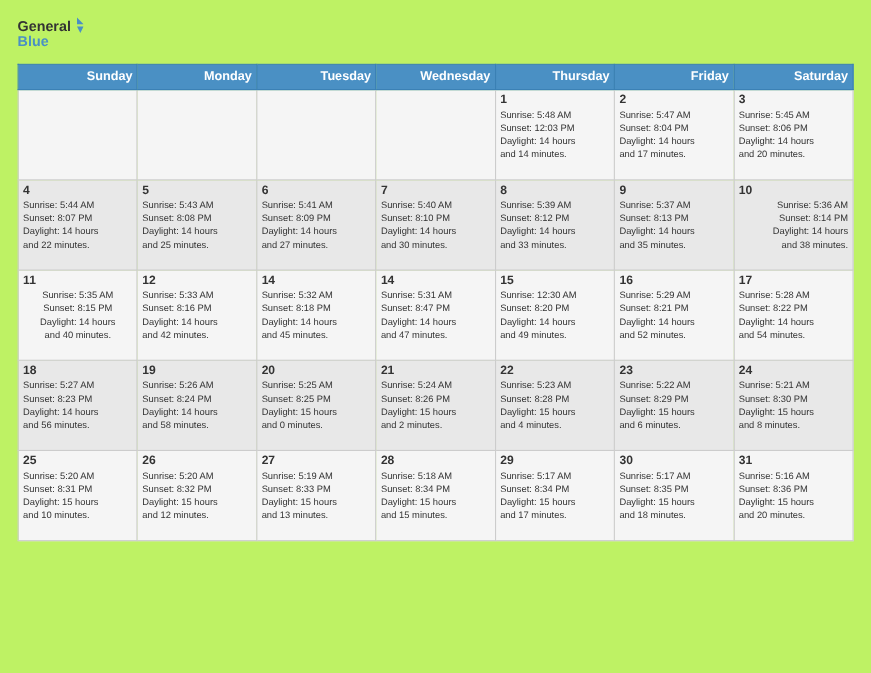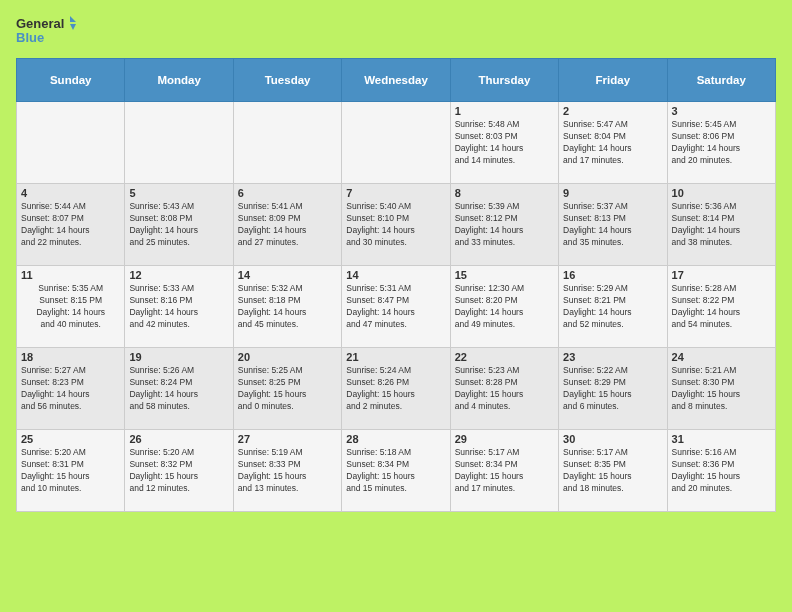--- a/index.html
+++ b/index.html
@@ -42,22 +42,22 @@
     table {
       width: 100%;
       border-collapse: collapse;
       table-layout: fixed;
     }
     thead tr th {
       background: #4a90c4;
       color: #fff;
       font-size: 11.5px;
       font-weight: bold;
-      padding: 15px 4px;
-      text-align: center;
+      padding: 5px 4px;
+      text-align: right;
       border: 1px solid #3a80b4;
     }
     tbody tr td {
       border: 1px solid #ccc;
       vertical-align: top;
       padding: 3px 4px;
       font-size: 9px;
       color: #333;
       height: 82px;
       background: #fff;
@@ -120,21 +120,21 @@
     </thead>
     <tbody id="calendar-body">
     <tr>
           <td class="empty-cell"></td>
           <td class="empty-cell"></td>
           <td class="empty-cell"></td>
           <td class="empty-cell"></td>
           <td>
             <span class="day-num">1</span>
             <div class="day-info" style="white-space: pre-line;">Sunrise: 5:48 AM
-Sunset: 8:03 PM
+Sunset: 12:03 PM
 Daylight: 14 hours
 and 14 minutes.</div>
           </td>
           <td>
             <span class="day-num">2</span>
             <div class="day-info" style="white-space: pre-line;">Sunrise: 5:47 AM
 Sunset: 8:04 PM
 Daylight: 14 hours
 and 17 minutes.</div>
           </td>
@@ -184,21 +184,21 @@
           </td>
           <td>
             <span class="day-num">9</span>
             <div class="day-info" style="white-space: pre-line;">Sunrise: 5:37 AM
 Sunset: 8:13 PM
 Daylight: 14 hours
 and 35 minutes.</div>
           </td>
           <td>
             <span class="day-num">10</span>
-            <div class="day-info" style="white-space: pre-line;">Sunrise: 5:36 AM
+            <div class="day-info" style="white-space: pre-line; text-align: right;">Sunrise: 5:36 AM
 Sunset: 8:14 PM
 Daylight: 14 hours
 and 38 minutes.</div>
           </td>
         </tr>
         <tr>
           <td>
             <span class="day-num">11</span>
             <div class="day-info" style="white-space: pre-line; text-align: center;">Sunrise: 5:35 AM
 Sunset: 8:15 PM

